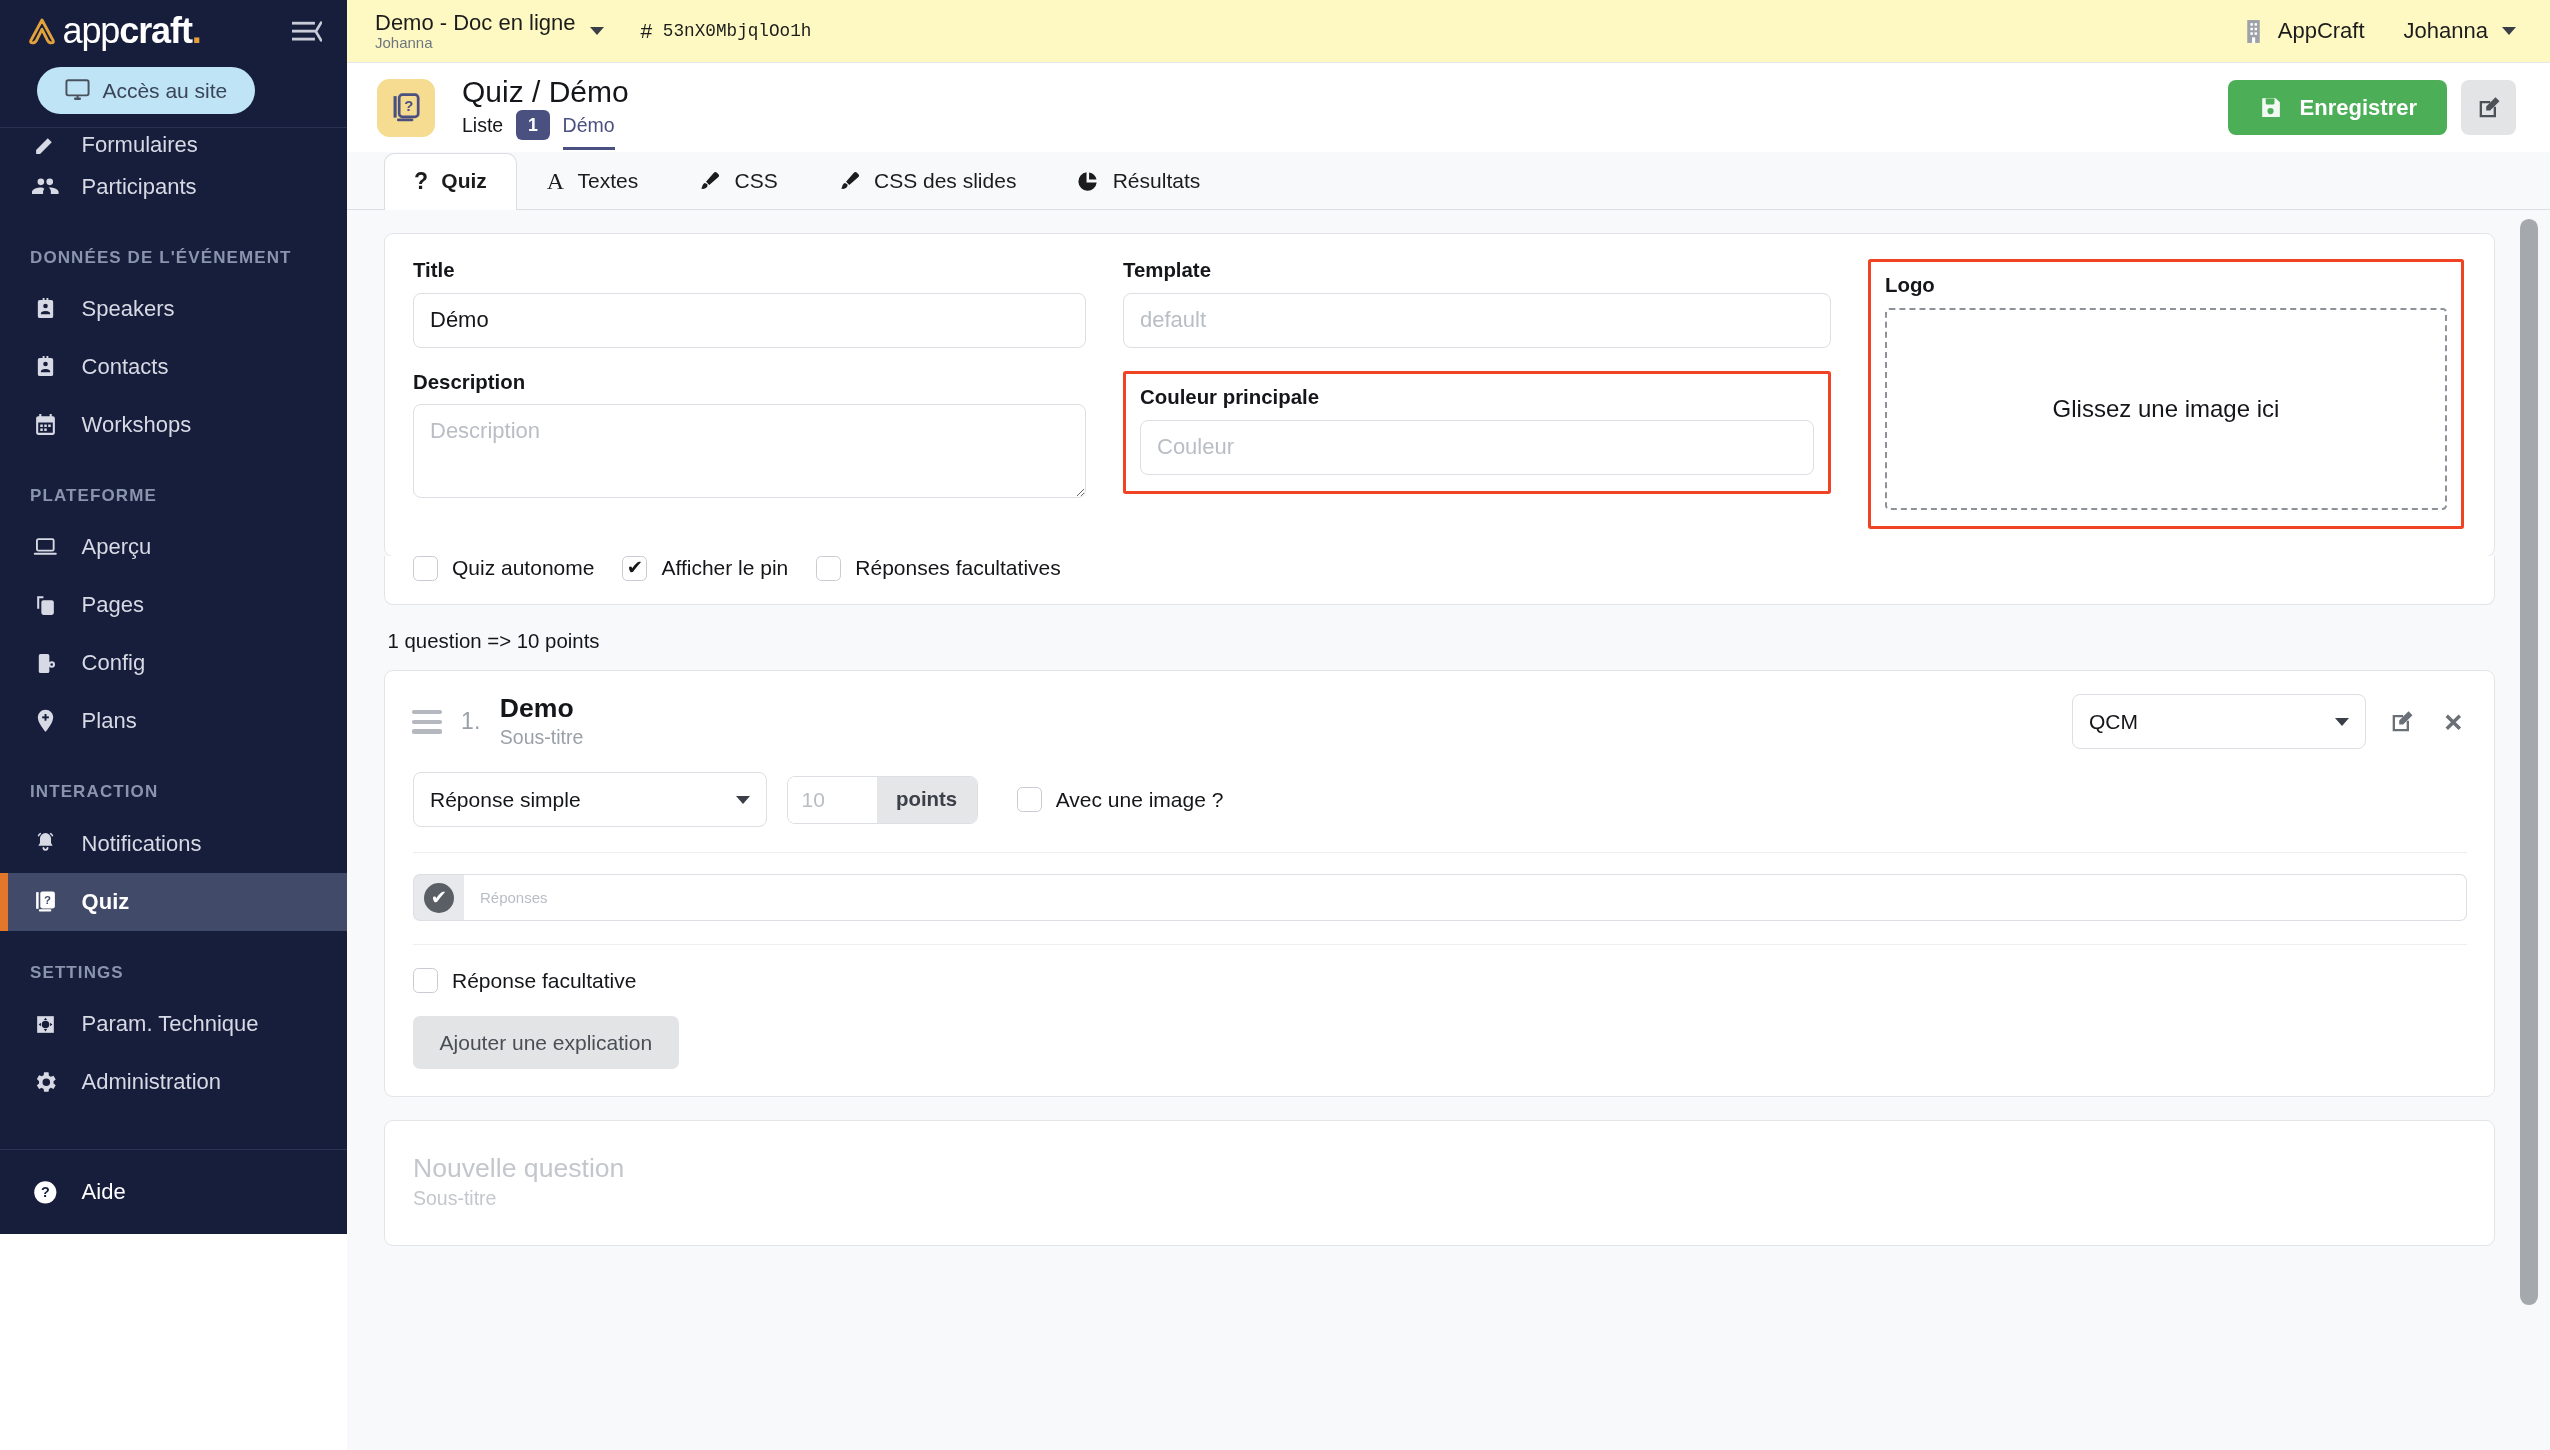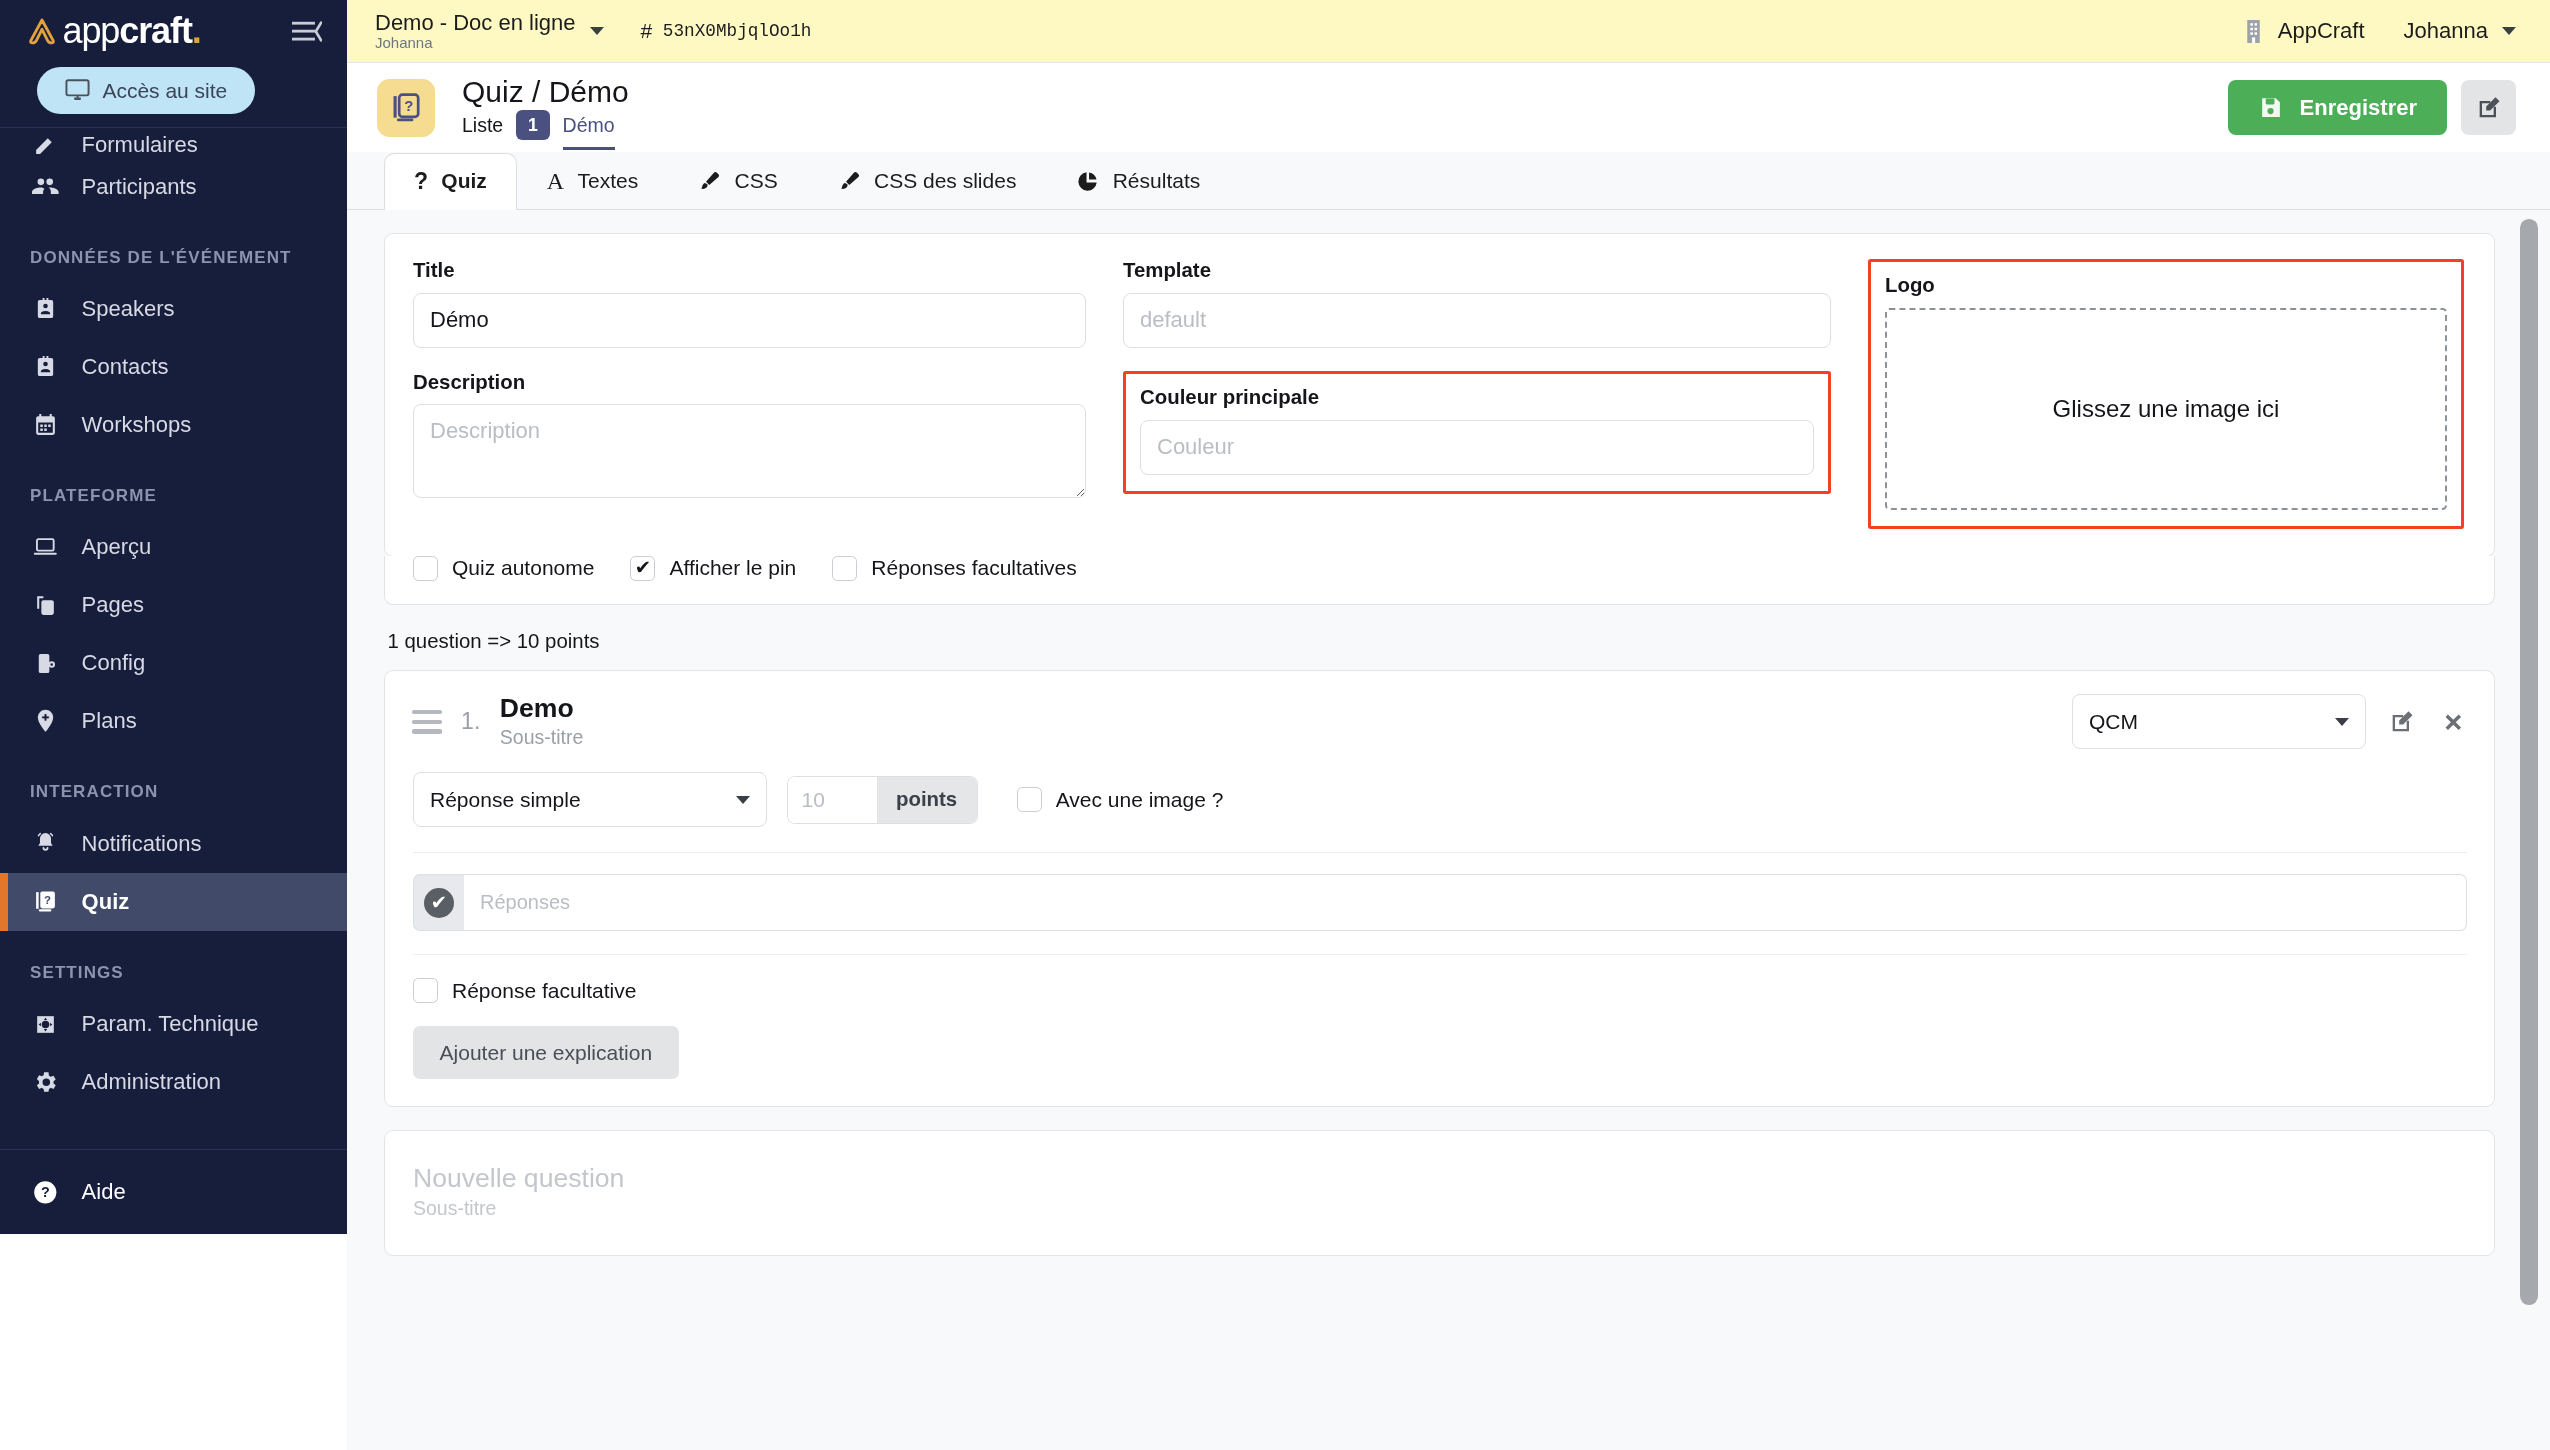--- a/index.html
+++ b/index.html
@@ -241,21 +241,21 @@
     font-size: 22px; color: #15161a;
     padding: 12.4px 16px;
     font-family: "Liberation Sans", sans-serif;
     resize: vertical; outline: none;
   }
   .ftextarea::placeholder { color: #b9bdc4; }
   .field-gap { margin-top: 23px; }
 
   .hl-box { border: 3.5px solid #f04323; border-radius: 2.7px; padding: 12.4px 14px 16px 14px; }
 
-  .checkrow { display: flex; gap: 36px; margin-top: 23px; }
+  .checkrow { display: flex; gap: 28px; margin-top: 23px; }
   .chk { display: flex; align-items: center; gap: 14px; cursor: pointer; font-size: 21px; color: #15161a; }
   .box {
     width: 25px; height: 25px; flex: 0 0 25px;
     border: 0.9px solid #c9ccd2; border-radius: 5.3px;
     background: #ffffff;
     display: flex; align-items: center; justify-content: center;
     color: #15161a; font-size: 19.5px; line-height: 1;
   }
 
   .dropzone {
@@ -320,24 +320,24 @@
     border-radius: 7px 0 0 7px;
     display: flex; align-items: center; justify-content: center;
   }
   .ans-dot {
     width: 30px; height: 30px; border-radius: 50%;
     background: #5a5f66; color: #ffffff;
     display: flex; align-items: center; justify-content: center;
     font-size: 19.5px; line-height: 1;
   }
   .ans-input {
-    flex: 1; height: 57px;
+    flex: 1; height: 47px;
     border: 0.9px solid #dcdfe3; border-left: none;
     border-radius: 0 7px 7px 0;
-    font-size: 20px; color: #15161a; padding: 0 16px;
+    font-size: 15px; color: #15161a; padding: 0 16px;
     font-family: "Liberation Sans", sans-serif;
     outline: none; background: #ffffff;
   }
   .ans-input::placeholder { color: #b9bdc4; }
 
   .qfoot { border-top: 0.9px solid #eceef1; padding: 23px 0 26.6px 0; }
   .btn-grey {
     background: #e2e4e6; color: #4a4f57;
     border: none; border-radius: 7px;
     height: 53px; padding: 0 26.6px;

